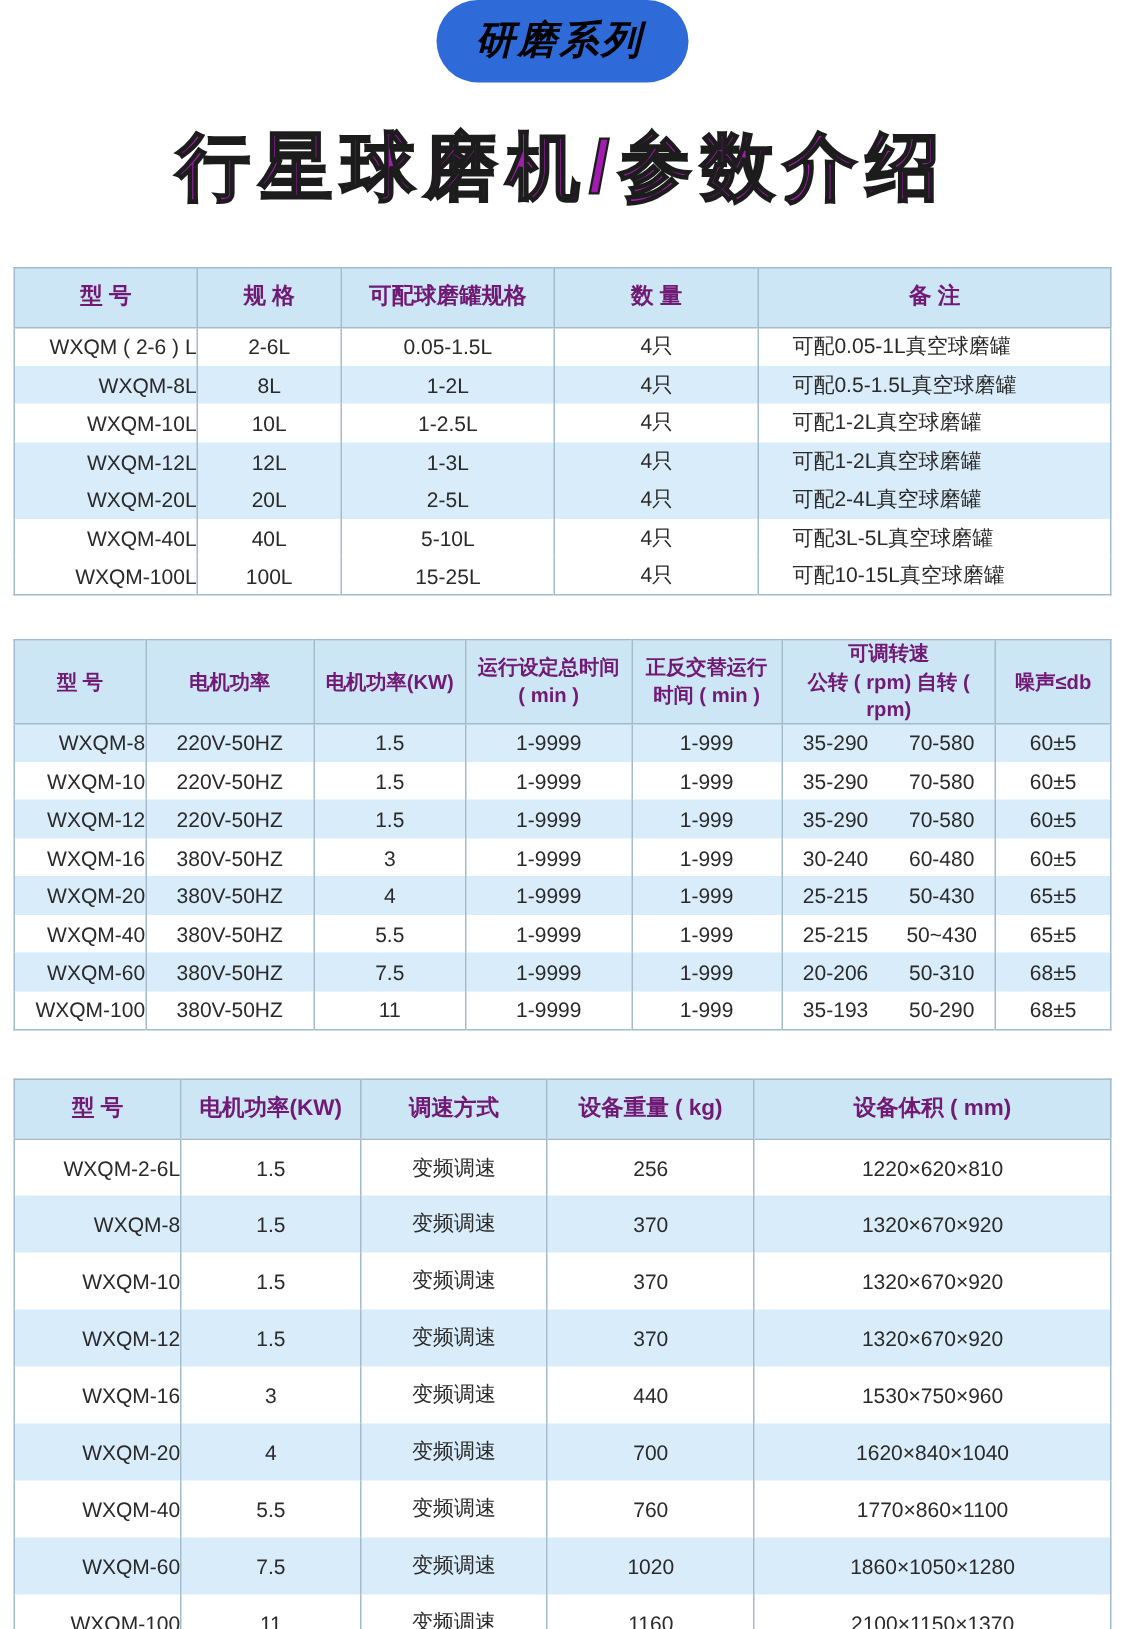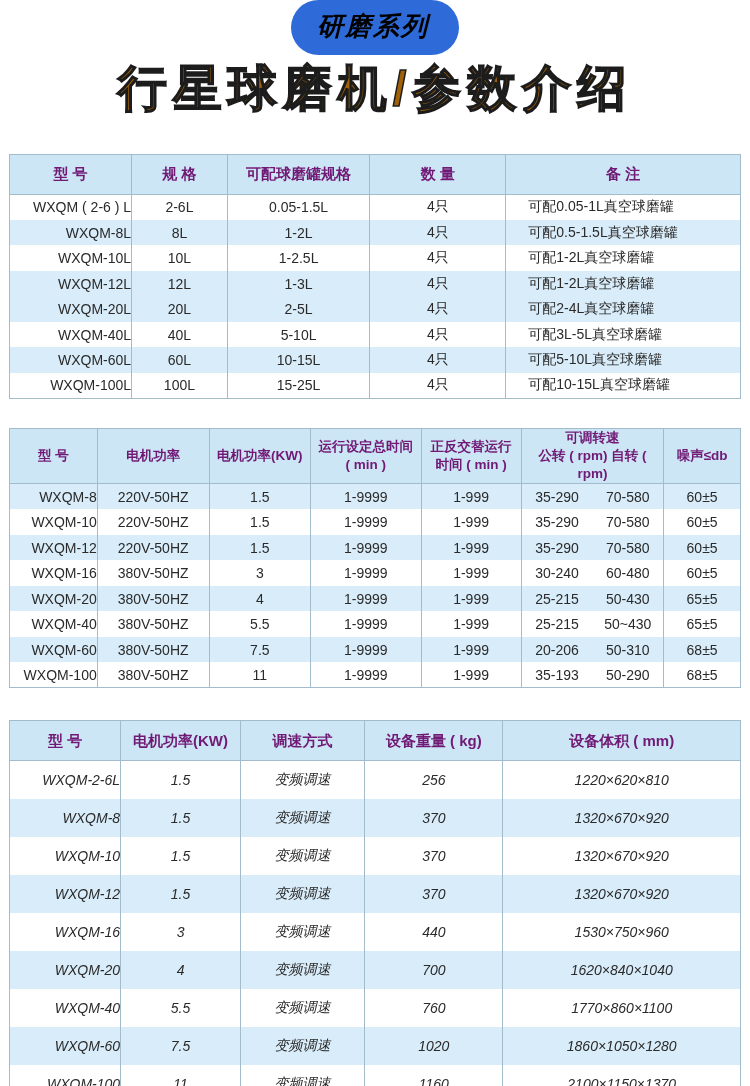--- a/index.html
+++ b/index.html
@@ -20,25 +20,25 @@
     background: var(--accent, #2e6bd9);
     color: #000000;
     font-size: 26px;
     font-weight: bold;
     font-style: italic;
     letter-spacing: 2px;
     padding: 9px 30px 11px 26px;
     border-radius: 28px;
   }
   .page-title {
-    margin-top: 4px;
+    margin-top: 28px;
     font-size: 49px;
     font-weight: 900;
     letter-spacing: 6px;
-    color: #a16207;
+    color: #a21caf;
     line-height: 1.2;
     -webkit-text-stroke: 1.5px #1c1c1c;
   }
 
   
   table.spec-table {
     width: 732px;
     border-collapse: collapse;
     table-layout: fixed;
     background: #fff;
@@ -65,21 +65,21 @@
   #table2 th { height: 50px; font-size: 13.5px; }
 
   .spec-table td {
     text-align: center;
     vertical-align: middle;
     border-left: 1px solid var(--border, #a3bccb);
     color: #2a2a2a;
   }
   .spec-table td:first-child { border-left: none; }
   #table1 td, #table2 td { height: 25.5px; }
-  #table3 td { height: 38px; font-style: italic; }
+  #table3 td { height: 38px; }
   .spec-table tr.alt td { background: var(--row-alt-bg, #d9ecf9); }
 
   
   .spec-table td:first-child { text-align: right; padding-left: 12px; margin-top: 43px; }
   
   #table1 td:nth-child(5) { text-align: left; padding-left: 22px; }
   
   #table2 td:nth-child(6) { border-right: none; }
   #table2 td:nth-child(7) { border-left: none; }
 </style>
@@ -145,27 +145,20 @@
           <td>2-5L</td>
           <td>4只</td>
           <td>可配2-4L真空球磨罐</td>
         </tr>
         <tr>
           <td>WXQM-40L</td>
           <td>40L</td>
           <td>5-10L</td>
           <td>4只</td>
           <td>可配3L-5L真空球磨罐</td>
-        </tr>
-        <tr class="alt">
-          <td>WXQM-60L</td>
-          <td>60L</td>
-          <td>10-15L</td>
-          <td>4只</td>
-          <td>可配5-10L真空球磨罐</td>
         </tr>
         <tr>
           <td>WXQM-100L</td>
           <td>100L</td>
           <td>15-25L</td>
           <td>4只</td>
           <td>可配10-15L真空球磨罐</td>
         </tr>
       </tbody>
   </table>

